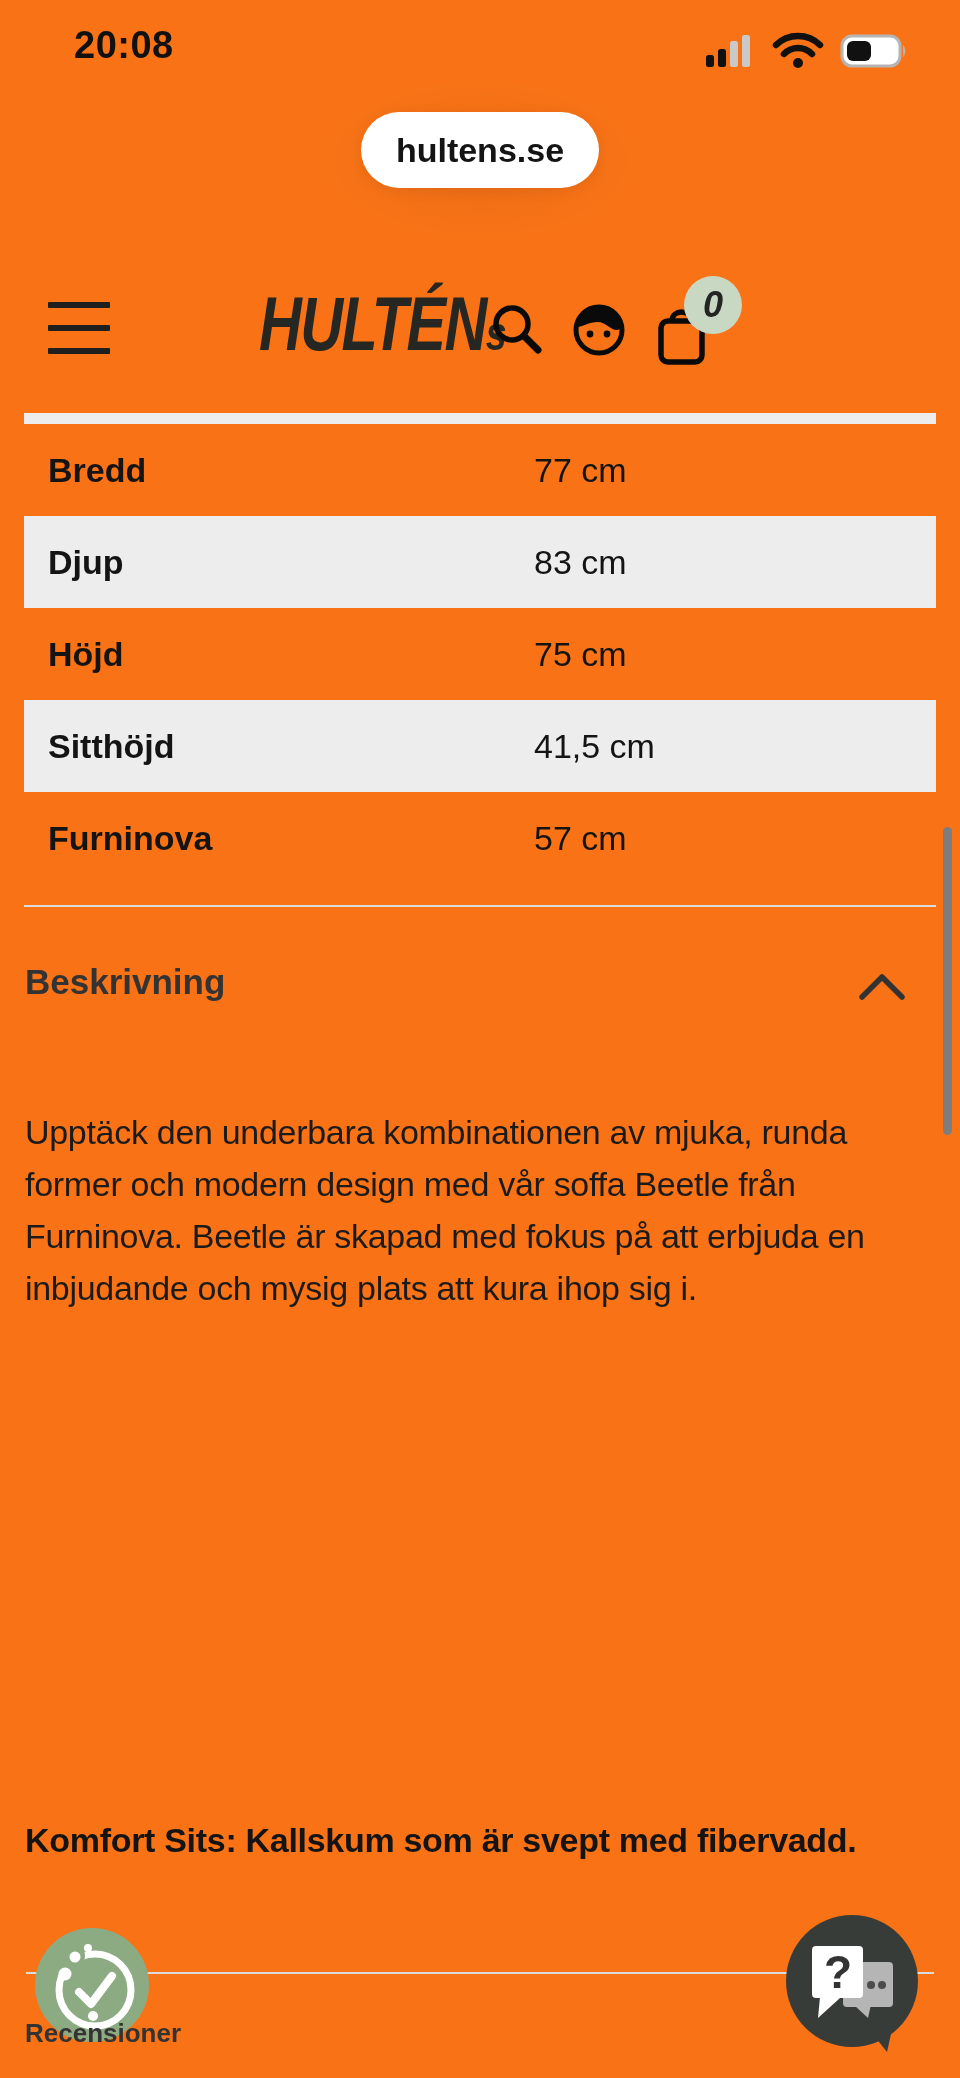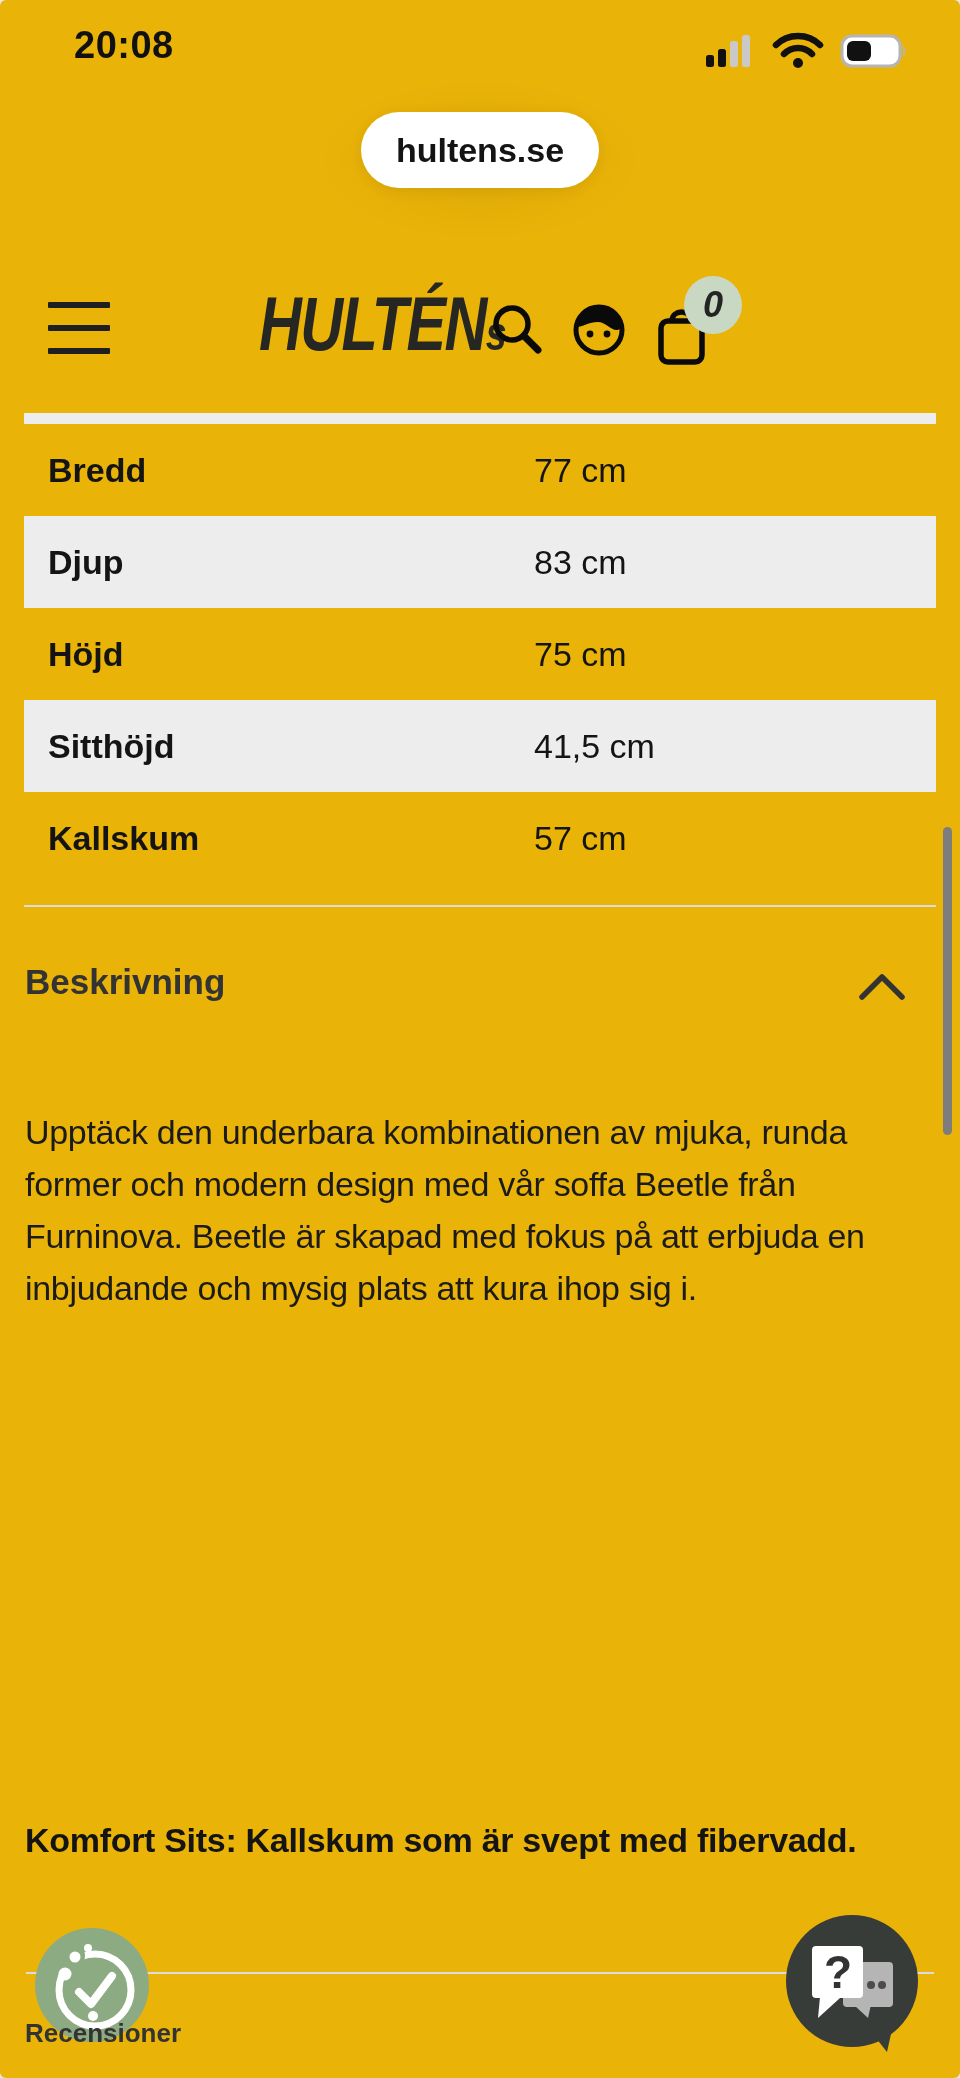--- a/index.html
+++ b/index.html
@@ -1,19 +1,19 @@
 <!DOCTYPE html>
 <html><head>
 <meta charset="utf-8">
 <style>
   html,body{margin:0;padding:0;background:#e9e9e9;}
   .screen{
     position:relative;width:960px;height:2078px;margin:0 auto;
-    background:#eab308;overflow:hidden;
-    font-family:"Liberation Sans",sans-serif;color:#161616;border-radius:6px;
+    background:#f97316;overflow:hidden;
+    font-family:"Liberation Sans",sans-serif;color:#161616;
   }
   
   .time{position:absolute;left:74px;top:24px;font-size:38px;font-weight:700;letter-spacing:.5px;color:#111;}
   .status-icons{position:absolute;right:52px;top:32px;display:flex;align-items:center;gap:16px;}
   
   .url-glow{position:absolute;left:270px;top:55px;width:420px;height:210px;border-radius:50%;
     background:radial-gradient(closest-side,rgba(0,0,0,.06),rgba(0,0,0,0) 78%);}
   .url-pill{position:absolute;left:361px;top:112px;width:238px;height:76px;border-radius:40px;
     background:#ffffff;box-shadow:0 3px 14px rgba(0,0,0,.07);
     display:flex;align-items:center;justify-content:center;
@@ -135,21 +135,21 @@
   </div>
   <div class="spec-row" style="top:608px">
     <span class="lbl">Höjd</span>
     <span class="val">75 cm</span>
   </div>
   <div class="spec-row alt" style="top:700px">
     <span class="lbl">Sitthöjd</span>
     <span class="val">41,5 cm</span>
   </div>
   <div class="spec-row" style="top:792px">
-    <span class="lbl">Kallskum</span>
+    <span class="lbl">Furninova</span>
     <span class="val">57 cm</span>
   </div>
 
   <div class="divider" style="left:24px;top:905px;width:912px;"></div>
 
   <div class="sec-heading" style="top:962px">Beskrivning</div>
   <div class="chevron-btn">
     <svg width="48" height="30" viewBox="0 0 48 30">
       <polyline points="4,25 24,5 44,25" fill="none" stroke="#333" stroke-width="5.5" stroke-linecap="round" stroke-linejoin="round"></polyline>
     </svg>

